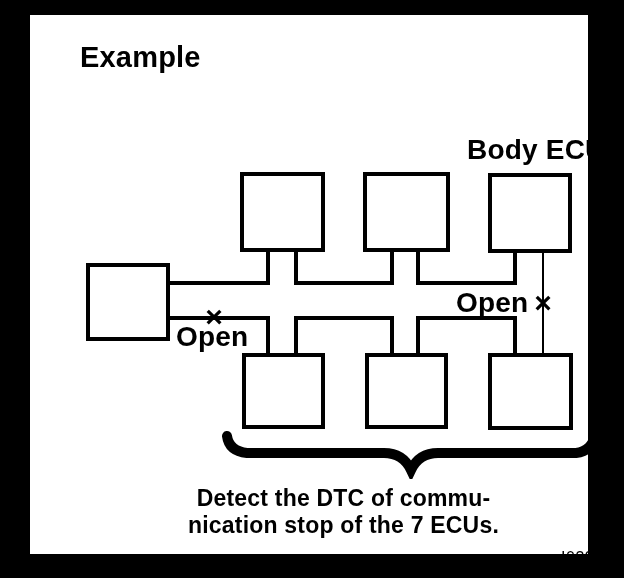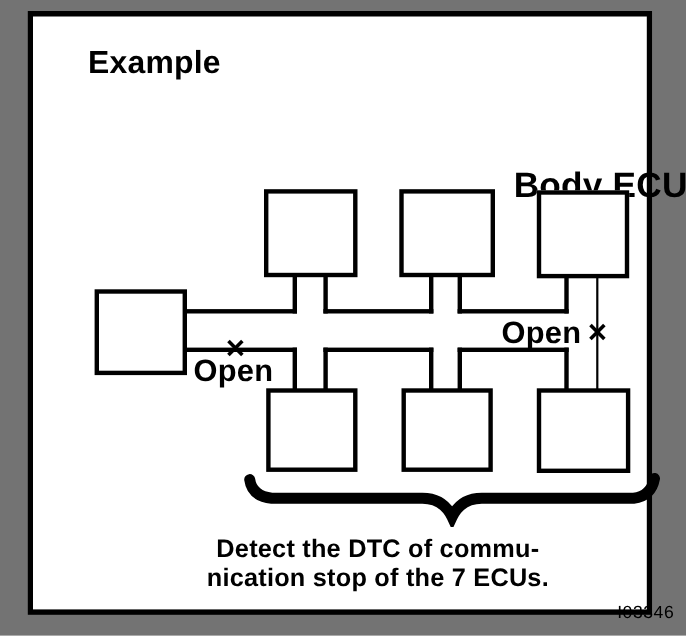--- a/index.html
+++ b/index.html
@@ -1,26 +1,26 @@
 <!DOCTYPE html>
 <html><head>
 <meta charset="utf-8">
 <style>
   html,body{margin:0;padding:0;background:#fff;}
   .canvas{
-    position:relative;width:624px;height:578px;background:#737373;
+    position:relative;width:624px;height:578px;background:#000000;
     font-family:"Liberation Sans", sans-serif;color:#000;overflow:hidden;
   }
   .frame{
     position:absolute;left:25px;top:10px;width:568px;height:549px;
     border:5px solid #000;box-sizing:border-box;background:#fff;
   }
   .lbl{position:absolute;font-weight:700;white-space:nowrap;letter-spacing:0.2px;}
   .example{left:50px;top:26px;font-size:29px;}
-  .body-ecu{left:437px;top:135px;font-size:32px;}
+  .body-ecu{left:437px;top:119px;font-size:28px;}
   .open-lbl{font-size:28px;}
   .open-left{left:146px;top:306px;}
   .open-right{left:426px;top:272px;}
   .ecu-box{
     position:absolute;background:#fff;border:4px solid #000;box-sizing:border-box;
   }
   .box-left{left:56px;top:248px;width:84px;height:78px;}
   .box-t1{left:210px;top:157px;width:85px;height:80px;}
   .box-t2{left:333px;top:157px;width:87px;height:80px;}
   .box-t3{left:458px;top:158px;width:84px;height:80px;}

